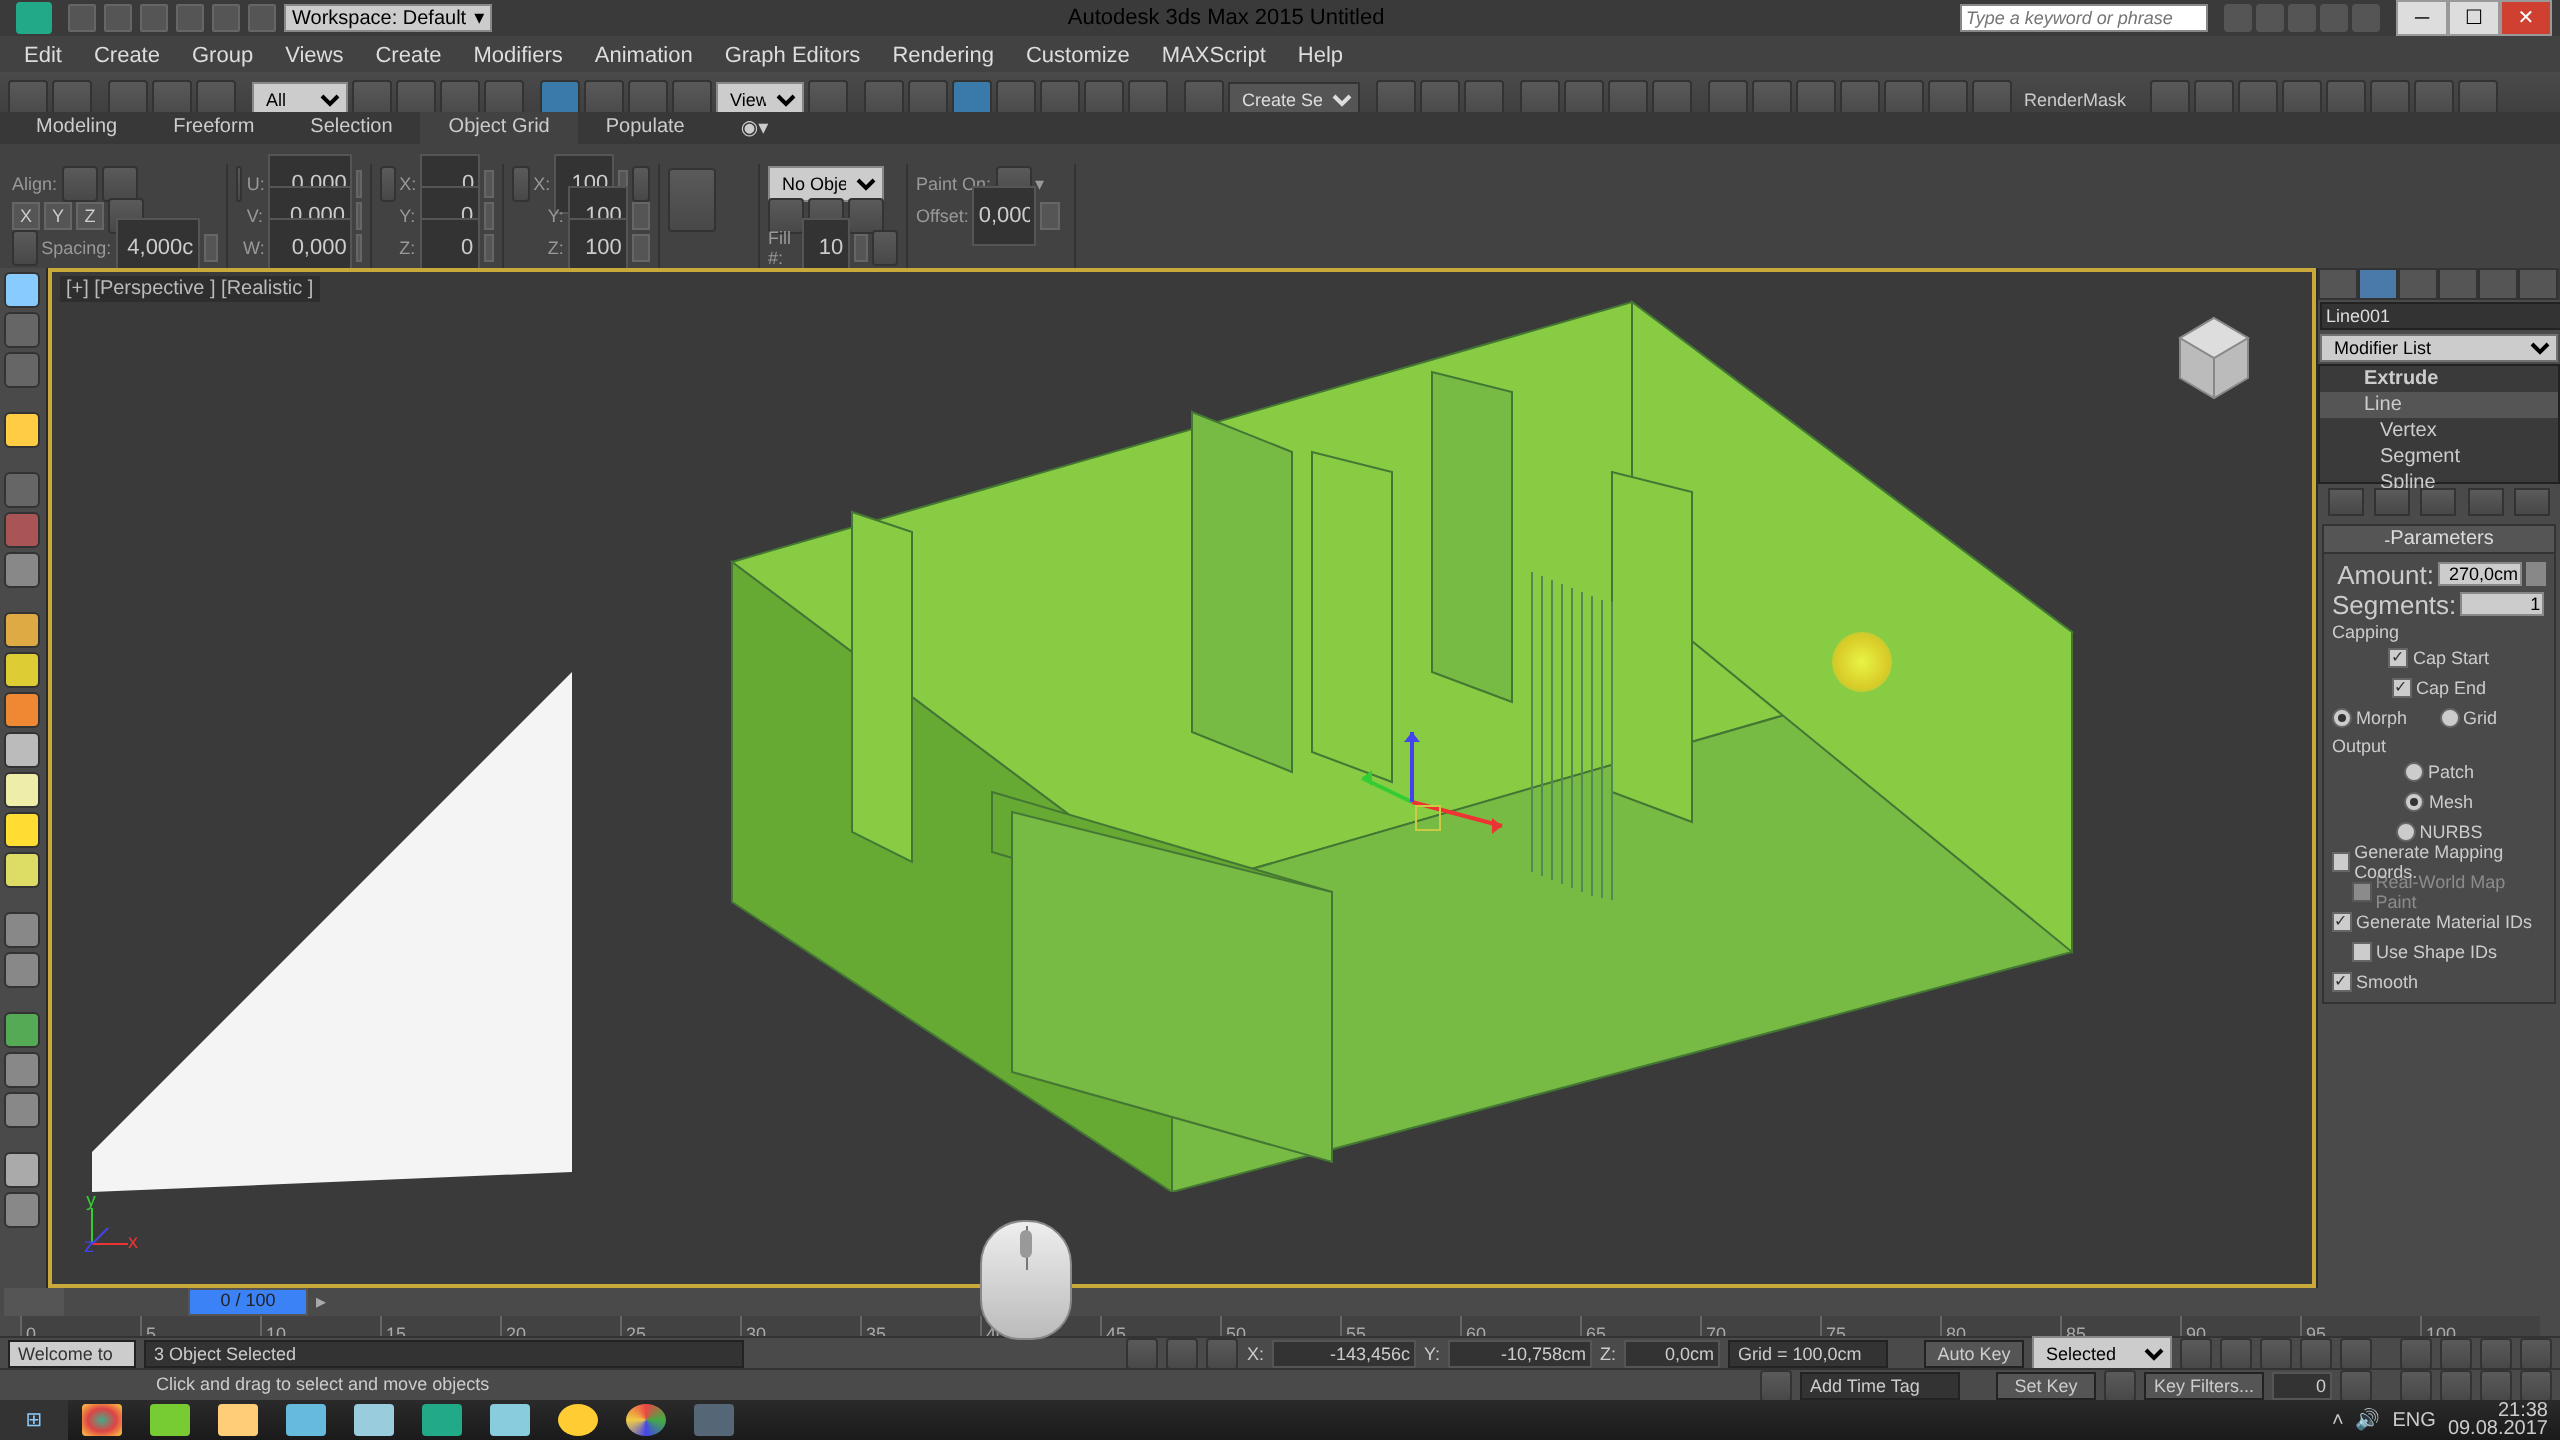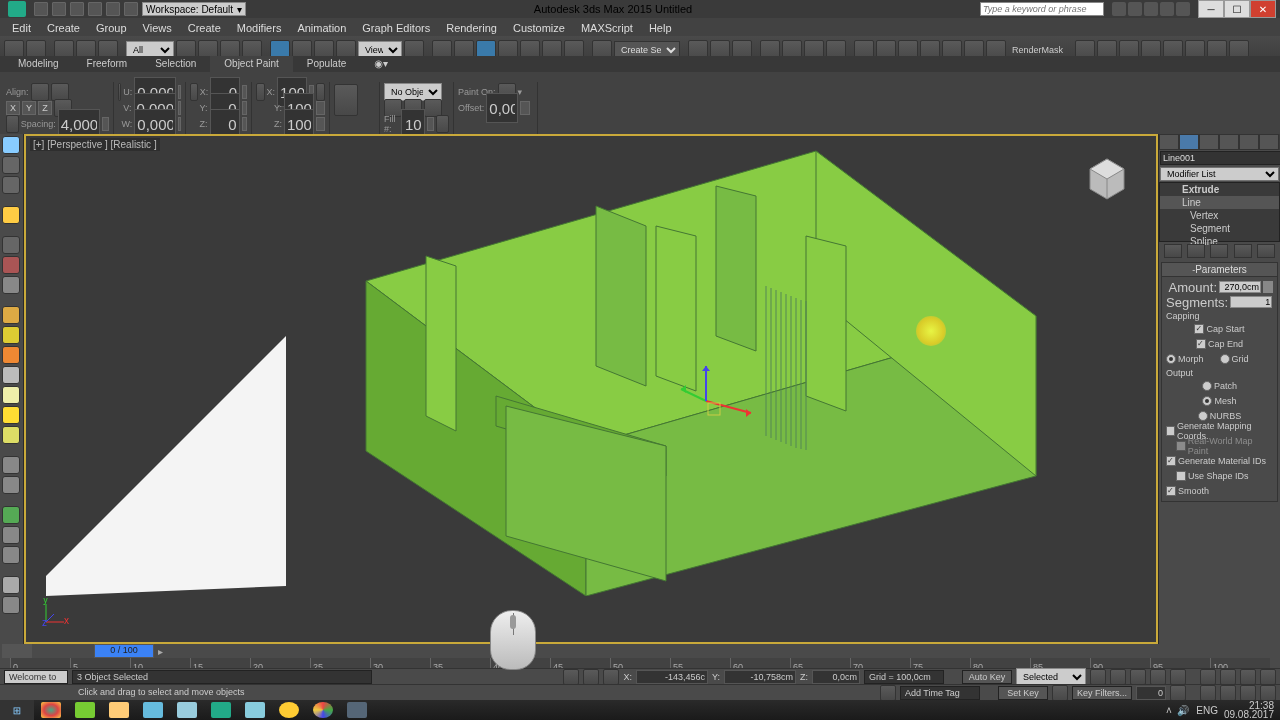--- a/index.html
+++ b/index.html
@@ -25,21 +25,21 @@
 .tb-sep{width:4px}
 .render-text{color:#ccc;font-size:9px;margin:0 4px}
 .ribbon{height:80px;background:#424242;display:flex;border-bottom:1px solid #2a2a2a}
 .ribbon-tabs-row{position:absolute;top:54px;left:0;right:0;height:16px;background:#383838;display:flex;padding-left:4px}
 .ribbon-tab{padding:2px 14px;color:#ccc;font-size:10px;background:#383838}
 .ribbon-tab.active{background:#424242}
 .ribbon-content{margin-top:16px;width:100%;display:flex;padding:2px}
 .ribbon-panel{border-right:1px solid #333;padding:2px 4px;display:flex;flex-direction:column;position:relative;min-width:50px}
 .panel-row{display:flex;align-items:center;gap:2px;height:16px}
 .panel-label{color:#999;font-size:9px}
-.panel-input{width:42px;height:30px;background:#333;border:1px solid #555;color:#ccc;font-size:15px;padding:0 2px;text-align:right}
+.panel-input{width:42px;height:30px;background:#333;border:1px solid #555;color:#ccc;font-size:11px;padding:0 2px;text-align:right}
 .panel-spinner{width:10px;height:14px;background:#555;border:1px solid #666}
 .panel-btn{width:18px;height:18px;background:linear-gradient(#5a5a5a,#484848);border:1px solid #333;border-radius:2px}
 .panel-btn.wide{width:24px}
 .panel-toggle{width:14px;height:14px;background:#555;border:1px solid #666;display:flex;align-items:center;justify-content:center;color:#ccc;font-size:9px}
 .panel-title{color:#999;font-size:9px;text-align:center;position:absolute;bottom:-2px;left:0;right:0}
 .main-area{position:absolute;top:134px;left:0;right:0;bottom:76px;display:flex}
 .left-toolbar{width:24px;background:#4a4a4a;display:flex;flex-direction:column;gap:2px;padding:2px;border-right:1px solid #2a2a2a}
 .lt-btn{width:18px;height:18px;border-radius:3px;border:1px solid #333}
 .viewport{flex:1;background:#3a3a3a;position:relative;border:2px solid #c9a93a}
 .vp-label{position:absolute;top:2px;left:4px;color:#bbb;font-size:10px;background:rgba(0,0,0,0.2);padding:1px 3px}
@@ -197,21 +197,21 @@
   <div class="tb-btn"></div>
   <div class="tb-btn"></div>
   <div class="tb-btn"></div>
   <div class="tb-btn"></div>
 </div>
 
 <div class="ribbon-tabs-row" style="top:56px">
   <div class="ribbon-tab">Modeling</div>
   <div class="ribbon-tab">Freeform</div>
   <div class="ribbon-tab">Selection</div>
-  <div class="ribbon-tab active">Object Paint</div>
+  <div class="ribbon-tab active">Object Grid</div>
   <div class="ribbon-tab">Populate</div>
   <div class="ribbon-tab">◉▾</div>
 </div>
 
 <div class="ribbon" style="margin-top:0">
   <div class="ribbon-content">
     <div class="ribbon-panel" style="width:112px">
       <div class="panel-row">
           <span class="panel-label">Align:</span>
         <div class="panel-btn"></div>

